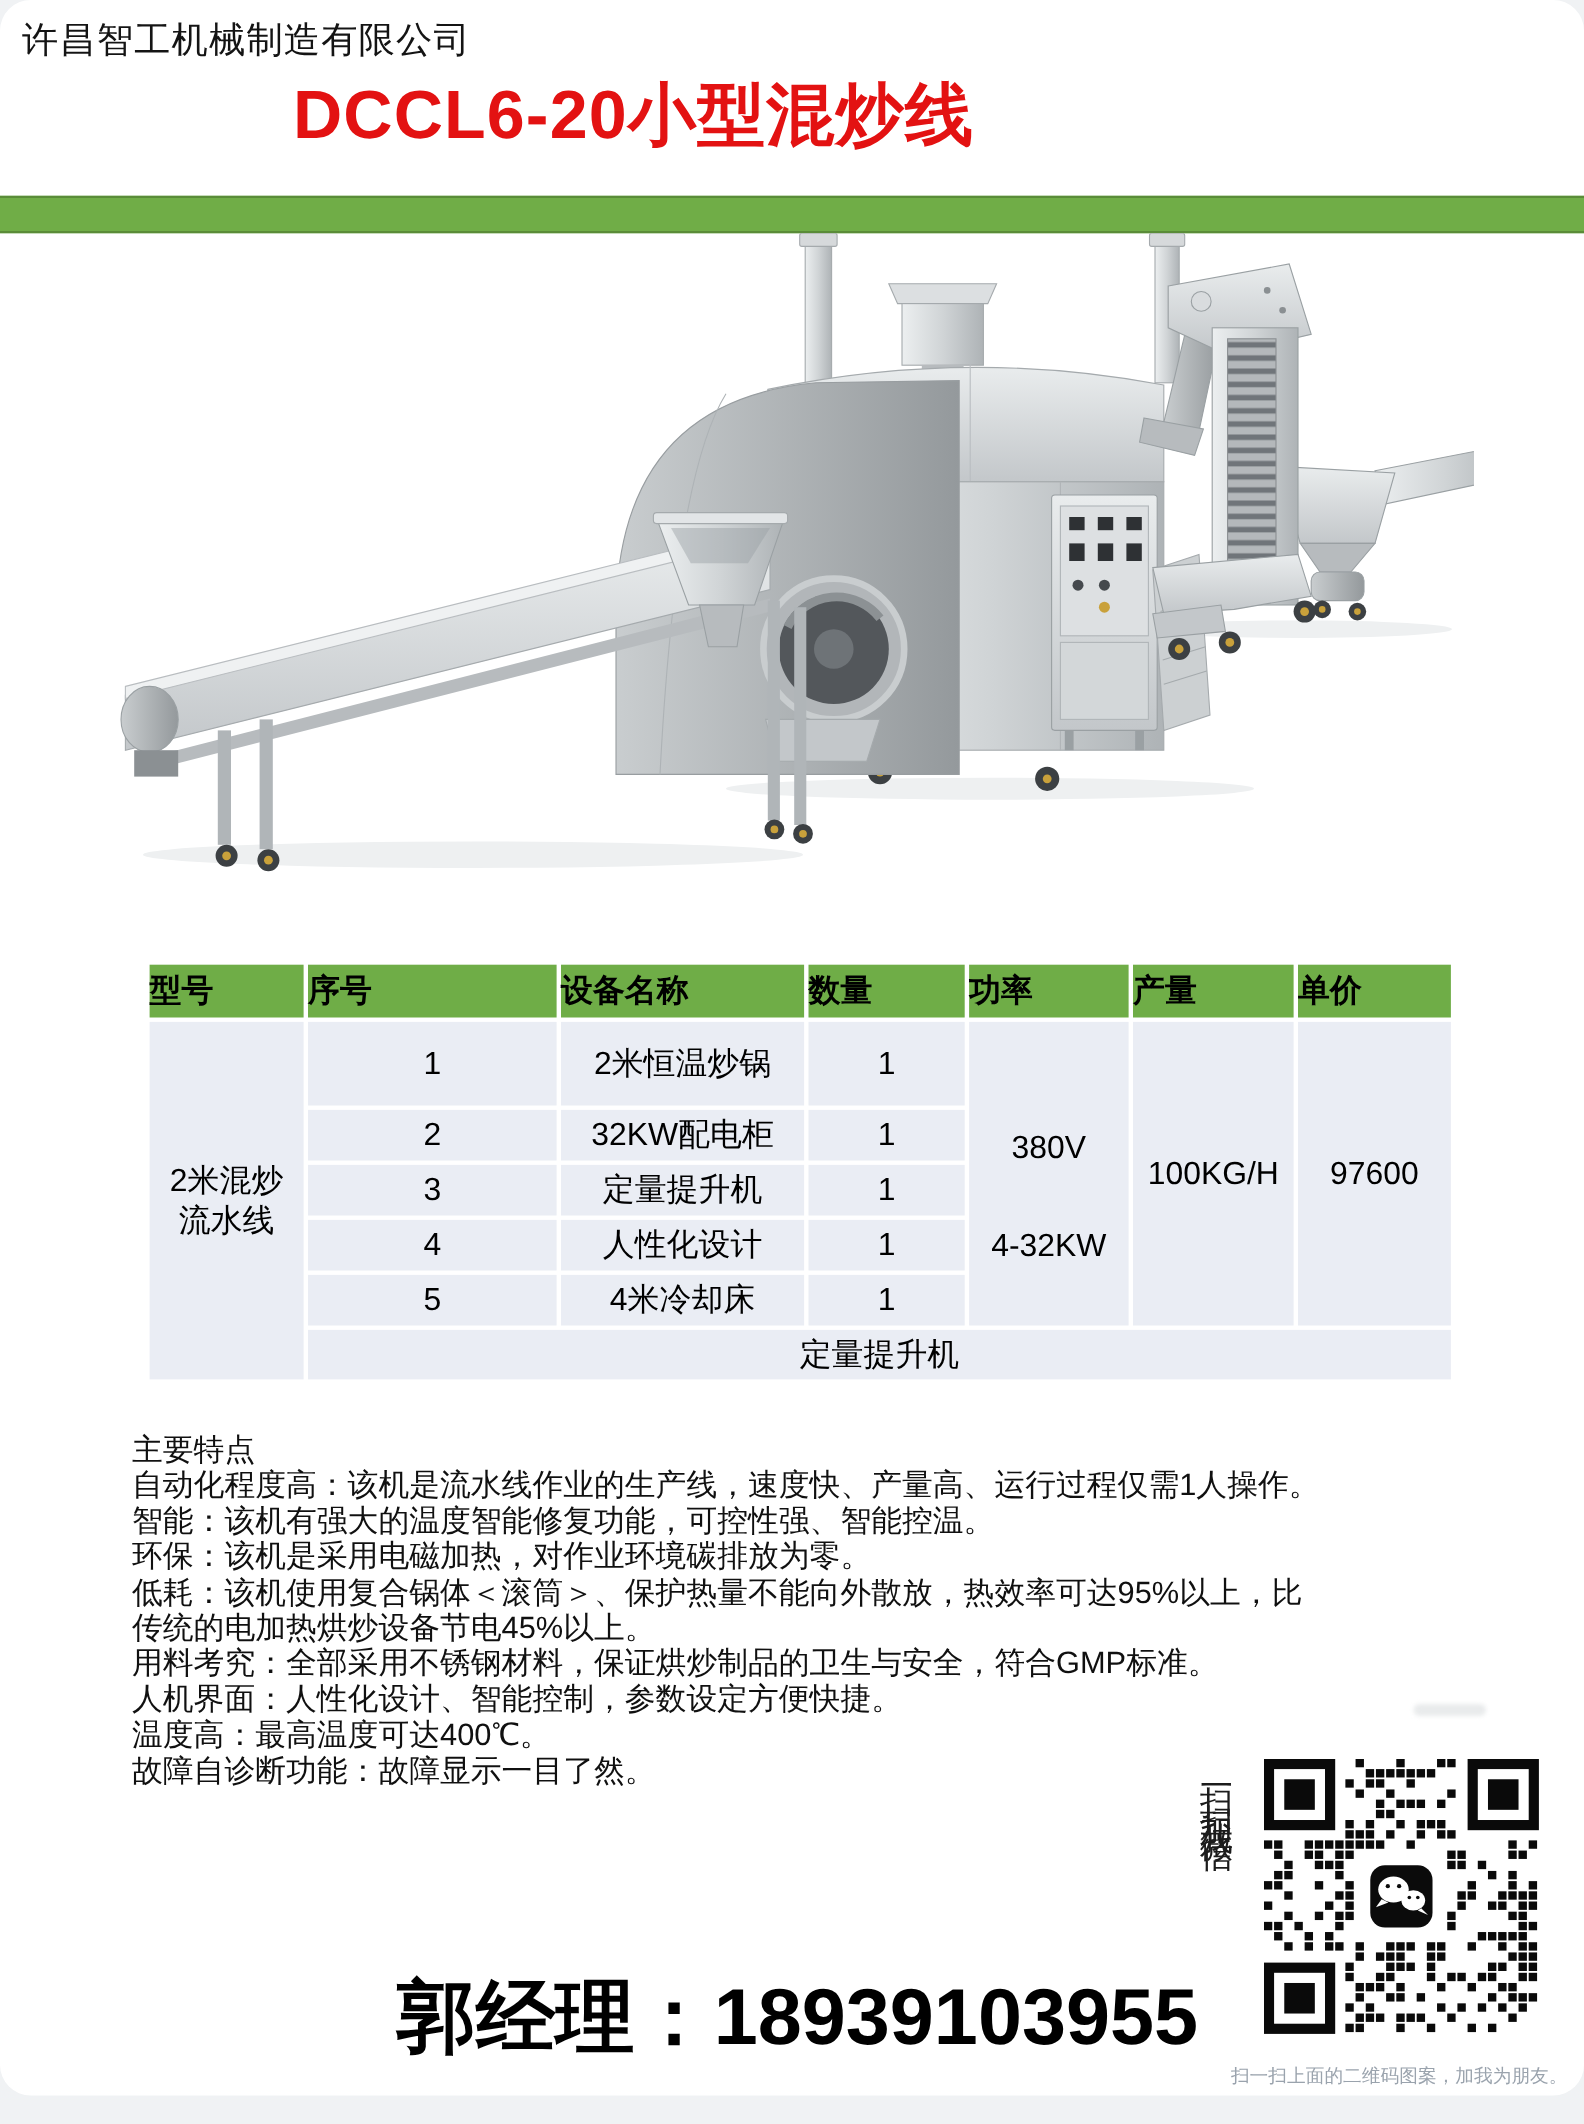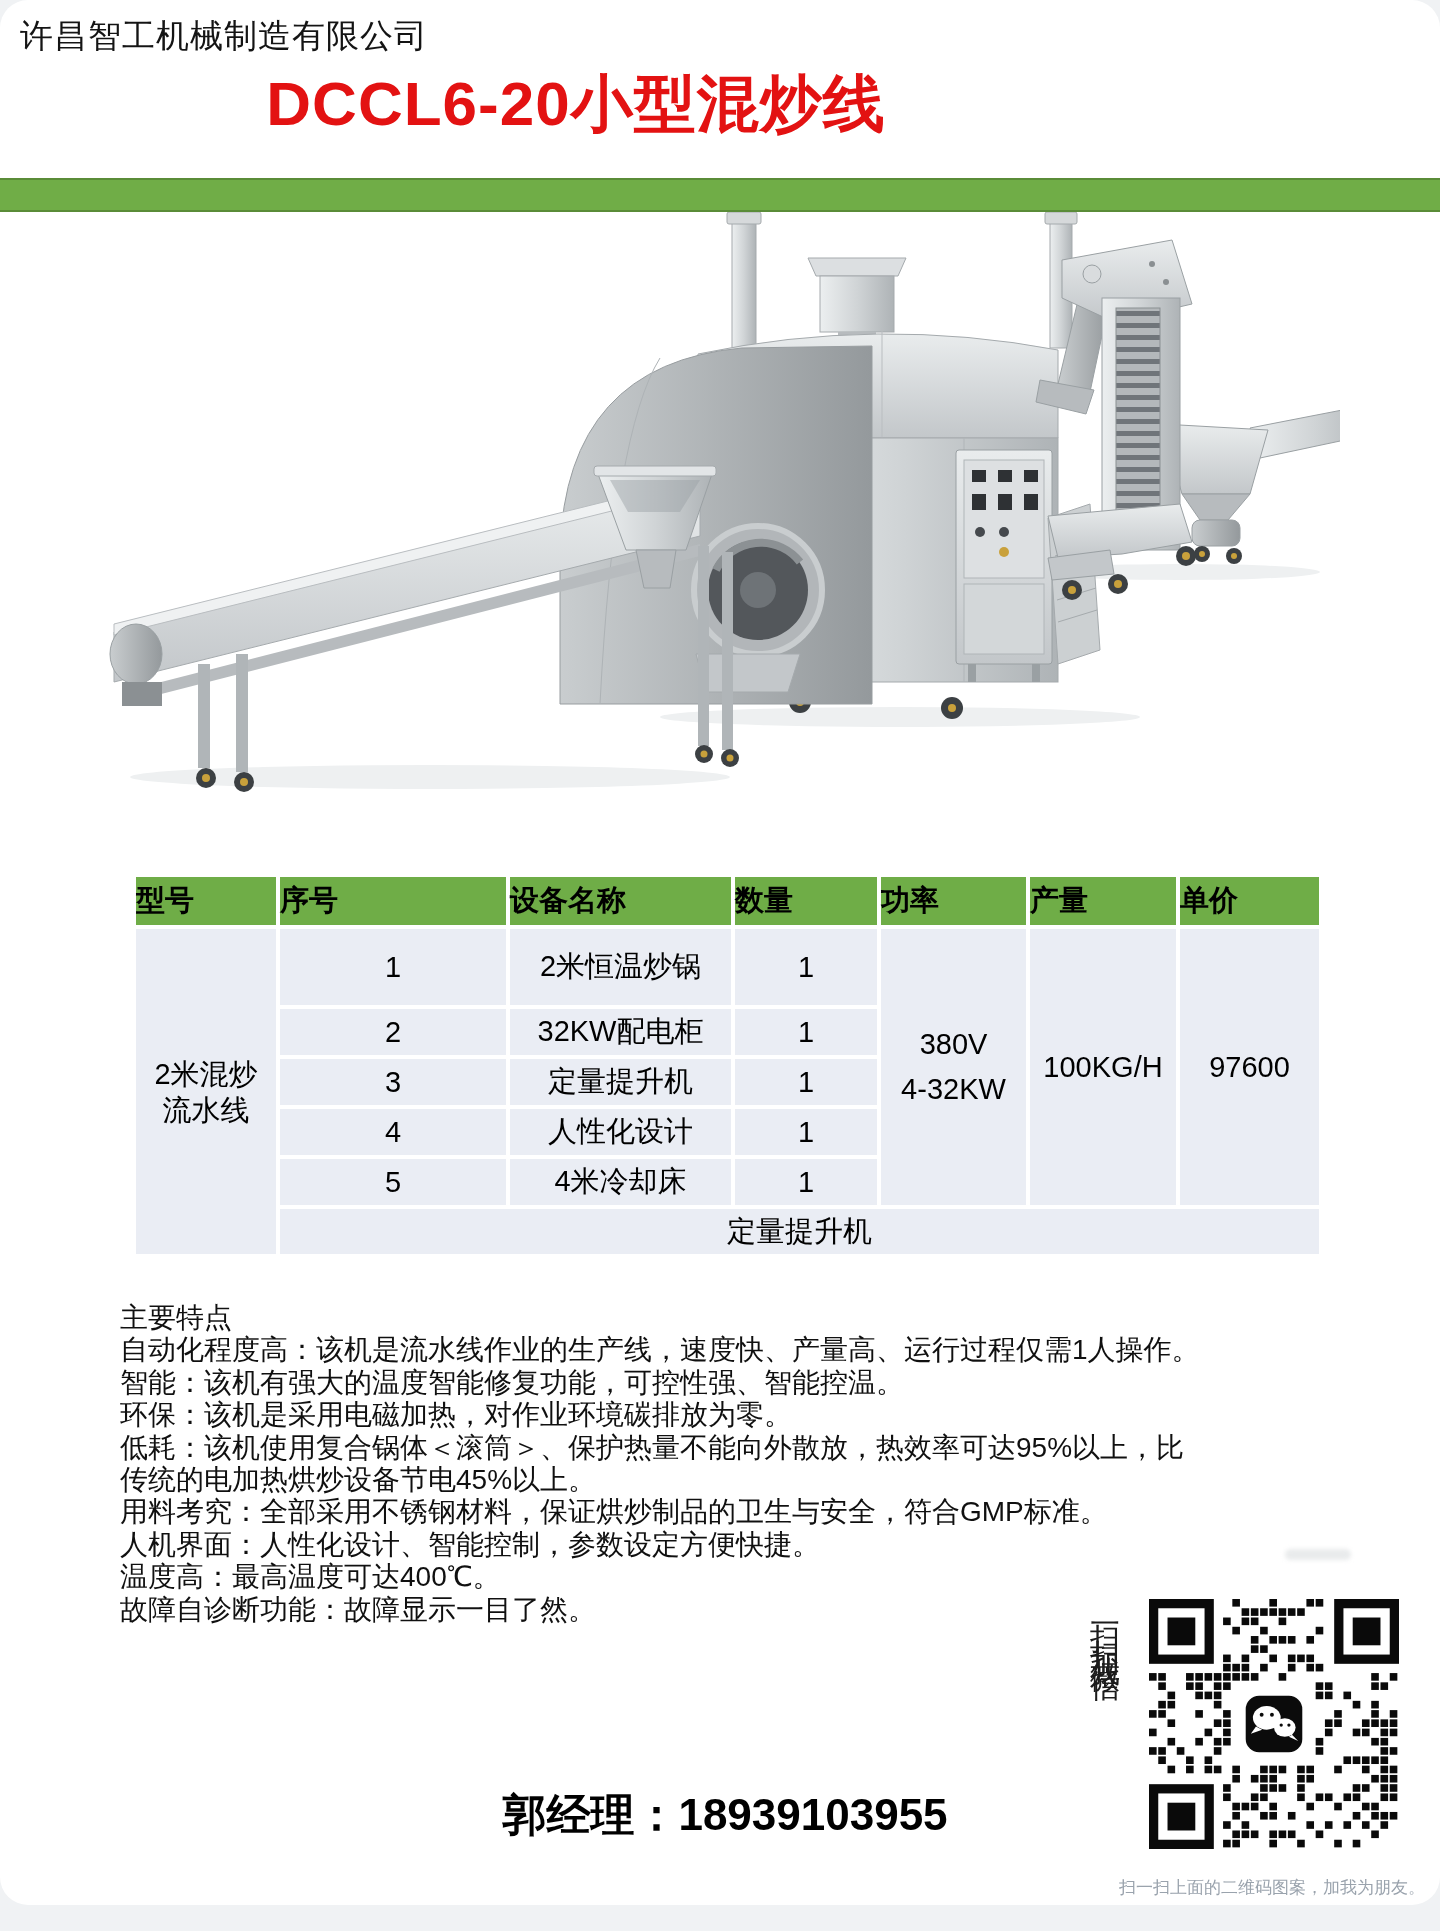--- a/index.html
+++ b/index.html
@@ -14,27 +14,27 @@
   .photo svg{display:block;width:100%;height:100%;}
 
   table.spec{position:absolute;left:132px;top:873px;border-collapse:separate;border-spacing:4px;table-layout:fixed;}
   table.spec th{background:#6FAD47;height:48px;font-size:29px;font-weight:bold;color:#000;
                 text-align:left;vertical-align:middle;padding:0;}
   table.spec td{background:#EAEDF4;font-size:29px;color:#000;text-align:center;vertical-align:middle;padding:0;}
   tr.r1 td{height:76px;}
   tr.r td{height:46px;}
   tr.rm td{height:45px;}
   td.model{background:#FFFF00;font-size:30px;line-height:36px;}
-  td.power div{line-height:45px;}
+  td.power div{line-height:45px;margin-top:44px;}
 
   .features{position:absolute;left:120px;top:1302px;width:1180px;font-size:28px;line-height:32.4px;color:#101010;}
   .features .f-title{font-weight:normal;}
 
   .contact{position:absolute;left:140px;top:1786px;width:1170px;text-align:center;
-           font-size:44px;font-weight:bold;color:#000;}
+           font-size:72px;font-weight:bold;color:#000;}
 
   .scan-label{position:absolute;left:1084px;top:1600px;height:272px;writing-mode:vertical-rl;
               text-orientation:upright;font-size:30px;letter-spacing:8px;color:#1c1c1c;}
   .qr{position:absolute;left:1145px;top:1593px;width:258px;height:262px;background:#fff;
       display:flex;align-items:center;justify-content:center;}
   .qr svg{width:250px;height:250px;}
   .qr-caption{position:absolute;left:1097px;top:1876px;width:350px;text-align:center;
               font-size:17px;color:#9aa3ad;}
   .smudge{position:absolute;left:1285px;top:1549px;width:66px;height:11px;background:#e9ebec;
           border-radius:6px;filter:blur(2px);}

